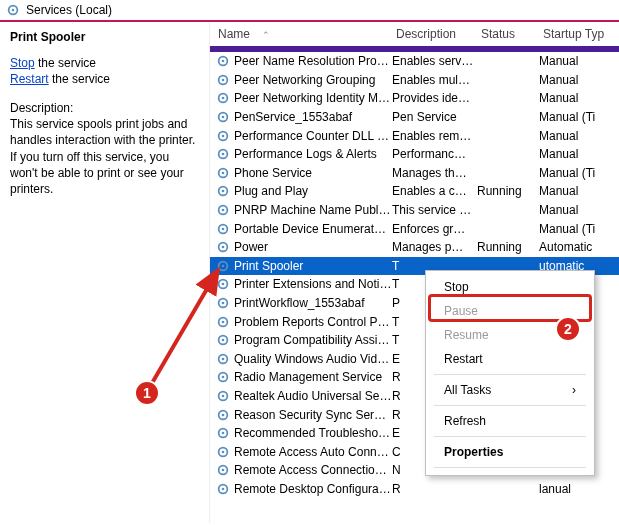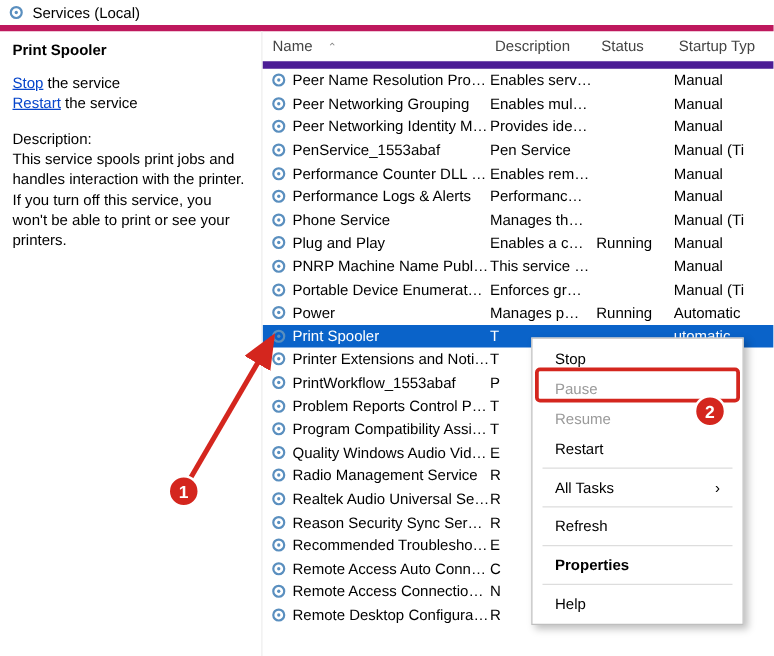--- a/index.html
+++ b/index.html
@@ -1,17 +1,17 @@
 <!DOCTYPE html>
 <html><head>
 <meta charset="utf-8">
 <style>
 *{box-sizing:border-box;margin:0;padding:0;font-family:"Segoe UI",Tahoma,sans-serif;font-size:12px}
 body{background:#fff;width:619px;height:525px;overflow:hidden;position:relative}
-.hdr{display:flex;align-items:center;padding:3px 6px;border-bottom:5px solid #be185d}
+.hdr{display:flex;align-items:center;padding:3px 6px;border-bottom:2px solid #be185d}
 .gear{width:14px;height:14px;margin-right:6px;flex-shrink:0}
 .cols{display:flex;height:calc(100% - 24px)}
 .left{width:210px;padding:8px 10px;border-right:1px solid #eee}
 .left h2{font-size:12px;font-weight:700;margin-bottom:12px}
 .left .lnk{color:#0645cb;text-decoration:underline;cursor:pointer}
 .left .act{margin-bottom:2px}
 .left .desc{margin-top:14px;line-height:1.35}
 .right{flex:1;position:relative;overflow:hidden}
 .thead{display:flex;border-bottom:6px solid #4c1d95;color:#444}
 .thead>div{padding:5px 4px 5px 8px}
@@ -320,21 +320,20 @@
   <hr>
   <div class="mi sub">
       <span>All Tasks</span>
       <span>›</span>
     </div>
   <hr>
   <div class="mi">Refresh</div>
   <hr>
   <div class="mi bold">Properties</div>
   <hr>
-  <div class="mi">Help</div>
 </div>
 
 <div class="hl-stop"></div>
 
 <svg class="arrow" width="100" height="140">
   <defs>
       <marker id="ah" markerWidth="8" markerHeight="8" refX="6" refY="3" orient="auto">
         <path d="M0,0 L7,3 L0,6 Z" fill="#d4261e"></path>
       </marker>
     </defs>

